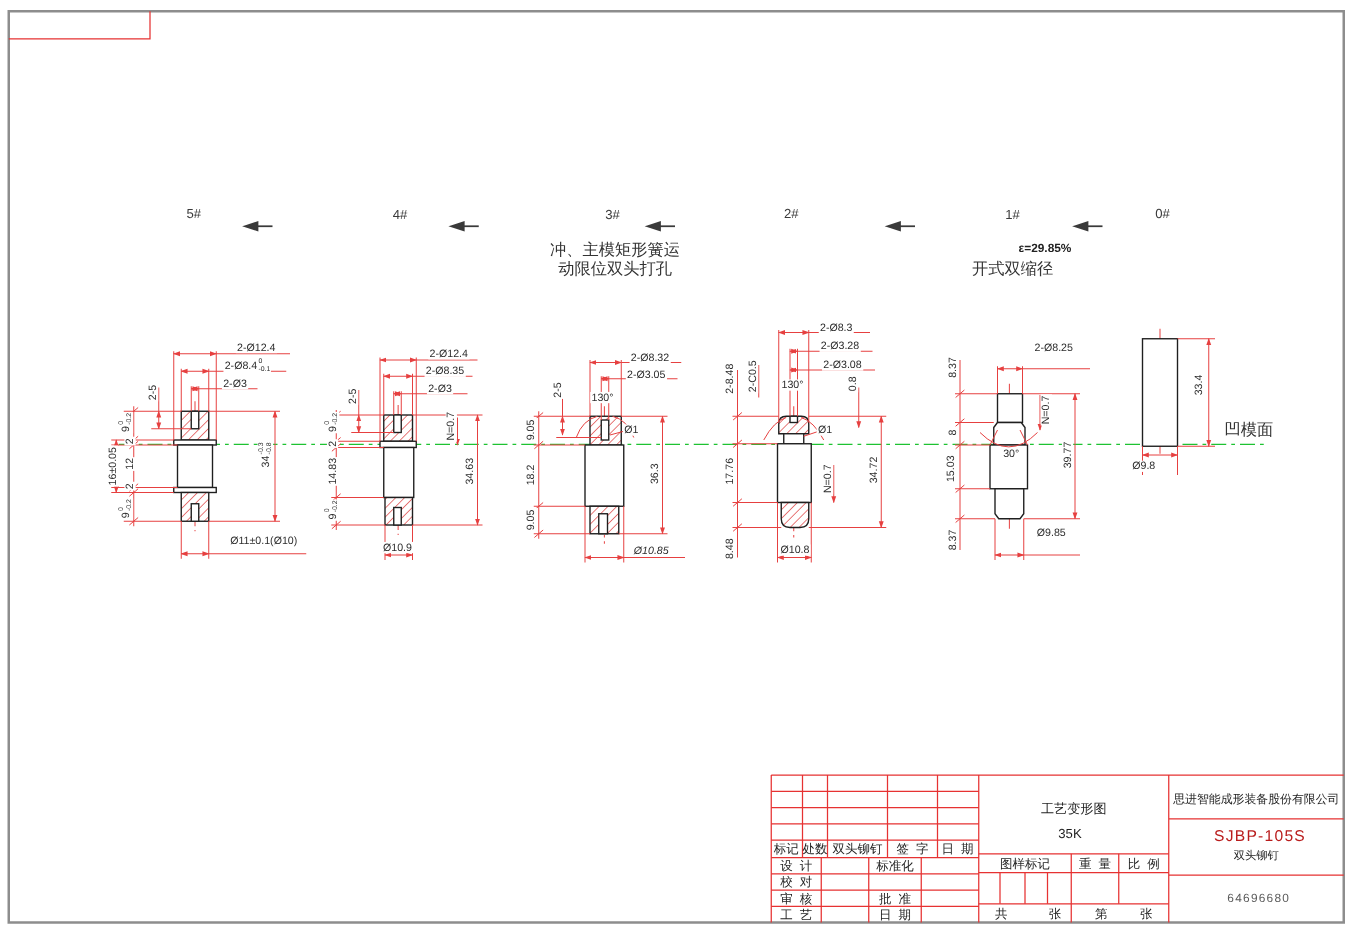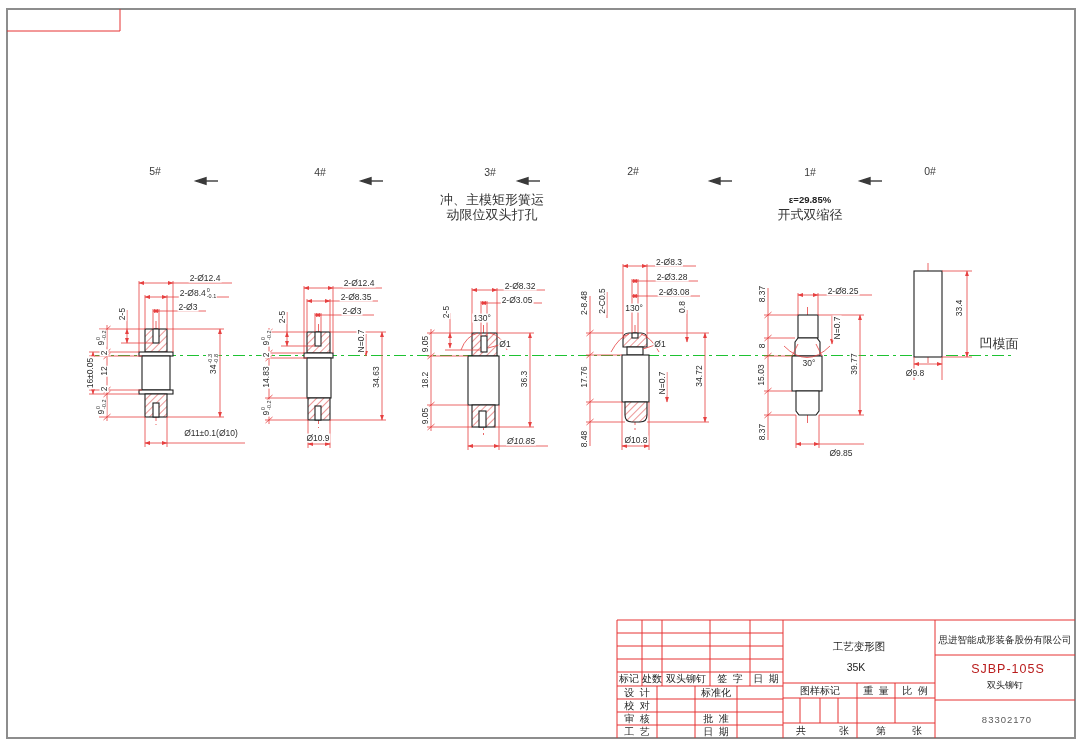--- a/index.html
+++ b/index.html
@@ -212,21 +212,21 @@
 
   <div class="lab slabel" style="left:155px;top:171px">5#</div>
   <div class="lab slabel" style="left:320px;top:172px">4#</div>
   <div class="lab slabel" style="left:490px;top:172px">3#</div>
   <div class="lab slabel" style="left:633px;top:171px">2#</div>
   <div class="lab slabel" style="left:810px;top:172px">1#</div>
   <div class="lab slabel" style="left:930px;top:171px">0#</div>
 
   <div class="lab note" style="left:492px;top:200px">冲、主模矩形簧运</div>
   <div class="lab note" style="left:492px;top:215px">动限位双头打孔</div>
-  <div class="lab eps" style="left:810px;top:199px">ε=29.85%</div>
+  <div class="lab eps" style="left:836px;top:199px">ε=29.85%</div>
   <div class="lab note" style="left:810px;top:215px">开式双缩径</div>
 
   <div class="lab note" style="left:999px;top:344px">凹模面</div>
 
   <div id="dim-layer">
       <span class="dim" style="left: 205px; top: 278px;">
         <span>2-Ø12.4</span>
       </span>
       <span class="dim" style="left: 198px; top: 293px;">
         <span>2-Ø8.4</span>
@@ -380,21 +380,21 @@
       </span>
       <span class="dim" style="left: 662px; top: 383px; transform: translate(-50%, -50%) rotate(-90deg);">
         <span>N=0.7</span>
       </span>
       <span class="dim" style="left: 699px; top: 376px; transform: translate(-50%, -50%) rotate(-90deg);">
         <span>34.72</span>
       </span>
       <span class="dim" style="left: 636px; top: 440px;">
         <span>Ø10.8</span>
       </span>
-      <span class="dim" style="left: 843px; top: 291px; align-items: center;">
+      <span class="dim" style="left: 843px; top: 278px; align-items: center;">
         <span>2-Ø8.25</span>
       </span>
       <span class="dim" style="left: 762px; top: 294px; transform: translate(-50%, -50%) rotate(-90deg);">
         <span>8.37</span>
       </span>
       <span class="dim" style="left: 762px; top: 346px; transform: translate(-50%, -50%) rotate(-90deg);">
         <span>8</span>
       </span>
       <span class="dim" style="left: 761px; top: 375px; transform: translate(-50%, -50%) rotate(-90deg);">
         <span>15.03</span>
@@ -404,21 +404,21 @@
       </span>
       <span class="dim" style="left: 809px; top: 363px;">
         <span>30°</span>
       </span>
       <span class="dim" style="left: 837px; top: 328px; transform: translate(-50%, -50%) rotate(-90deg);">
         <span>N=0.7</span>
       </span>
       <span class="dim" style="left: 854px; top: 364px; transform: translate(-50%, -50%) rotate(-90deg);">
         <span>39.77</span>
       </span>
-      <span class="dim" style="left: 841px; top: 453px; align-items: center;">
+      <span class="dim" style="left: 841px; top: 426px; align-items: center;">
         <span>Ø9.85</span>
       </span>
       <span class="dim" style="left: 959px; top: 308px; transform: translate(-50%, -50%) rotate(-90deg);">
         <span>33.4</span>
       </span>
       <span class="dim" style="left: 915px; top: 373px;">
         <span>Ø9.8</span>
       </span>
     </div>
 
@@ -443,15 +443,15 @@
   <div class="lab tbt" style="left:801px;top:731px">共</div>
   <div class="lab tbt" style="left:844px;top:731px">张</div>
   <div class="lab tbt" style="left:881px;top:731px">第</div>
   <div class="lab tbt" style="left:917px;top:731px">张</div>
 
   <div class="lab doctitle" style="left:859px;top:647px">工艺变形图</div>
   <div class="lab doctitle" style="left:856px;top:667px">35K</div>
   <div class="lab company" style="left:1005px;top:640px">思进智能成形装备股份有限公司</div>
   <div class="lab model" style="left:1008px;top:669px">SJBP-105S</div>
   <div class="lab pname" style="left:1005px;top:685px">双头铆钉</div>
-  <div class="lab dno" style="left:1007px;top:719px">83302170</div>
+  <div class="lab dno" style="left:1007px;top:719px">64696680</div>
 
 </div>
 
 </body></html>

